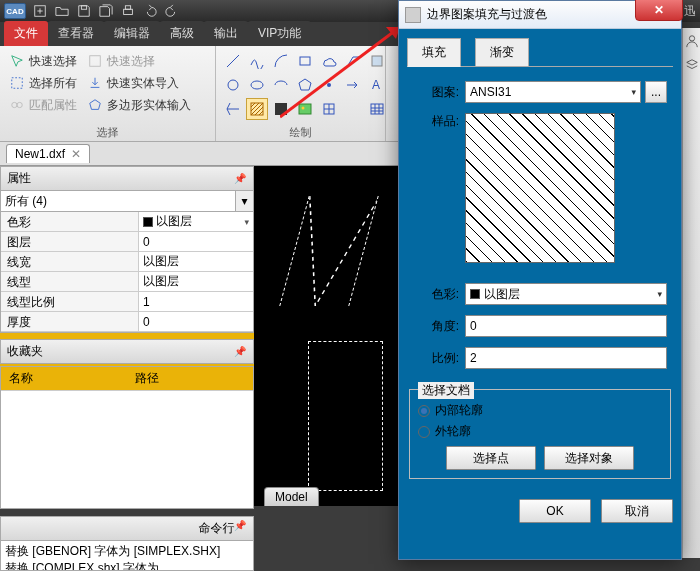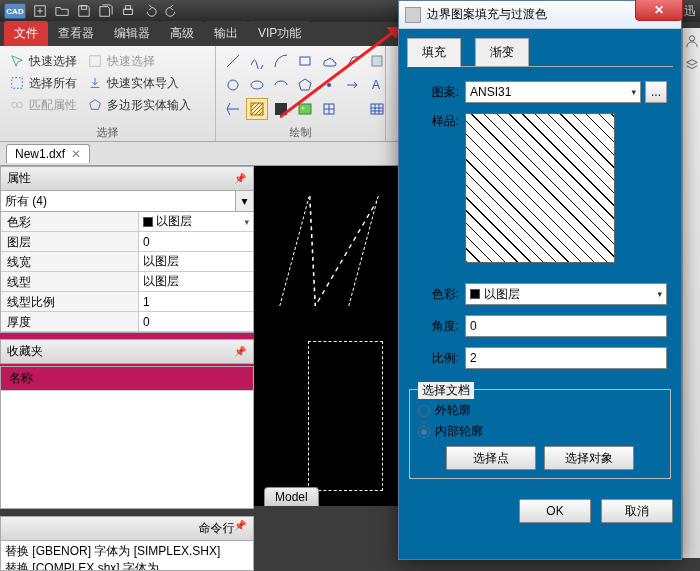--- a/index.html
+++ b/index.html
@@ -20,21 +20,21 @@
 .rico{width:16px;height:16px;display:inline-flex;align-items:center;justify-content:center}
 .rico svg{width:14px;height:14px}
 .tool-grid{display:grid;grid-template-columns:repeat(7,22px);grid-template-rows:repeat(3,22px);gap:2px}
 .tcell{width:22px;height:22px;display:flex;align-items:center;justify-content:center;border:1px solid transparent}
 .tcell svg{width:16px;height:16px}
 .tcell.sel{border:1px solid #c9a23a;background:#ffe9a8}
 .filetab-bar{height:24px;background:#e0e0e0;border-bottom:1px solid #999;display:flex;align-items:center;padding-left:6px}
 .filetab{background:#fff;border:1px solid #999;border-bottom:none;padding:2px 8px;display:flex;align-items:center;gap:6px;border-top-left-radius:3px;border-top-right-radius:3px}
 .filetab .x{color:#888}
 .main{display:flex;height:340px}
-.left{width:254px;display:flex;flex-direction:column;background:#be185d}
+.left{width:254px;display:flex;flex-direction:column;background:#eab308}
 .panel-header{background:linear-gradient(#f0f0f0,#d8d8d8);padding:3px 6px;border:1px solid #aaa;display:flex;justify-content:space-between;align-items:center}
 .pin{font-size:10px;color:#555}
 .prop-sel{display:flex;border:1px solid #aaa;border-top:none}
 .prop-sel input{flex:1;border:none;padding:3px 4px;background:#fff}
 .prop-sel .dd{width:18px;background:#eee;border-left:1px solid #aaa;display:flex;align-items:center;justify-content:center}
 .prop-table{border:1px solid #aaa;border-top:none}
 .prow{display:flex;border-bottom:1px solid #ccc;height:20px}
 .pcell-l{width:138px;padding:2px 6px;background:#f5f5f5;border-right:1px solid #ccc}
 .pcell-r{flex:1;padding:2px 4px;background:#fff;display:flex;align-items:center;gap:3px}
 .pcell-r.dd::after{content:"▾";margin-left:auto;color:#555;font-size:9px}
@@ -351,20 +351,21 @@
           <div class="pcell-r">0</div>
         </div>
     </div>
     <div class="panel-header" style="margin-top:6px">
         <span>收藏夹</span>
         <span class="pin">📌</span>
       </div>
     <div class="fav-panel">
       <div class="fav-cols">
           <div>名称</div>
+          <div>路径</div>
         </div>
       <div class="fav-body"></div>
     </div>
   </div>
   <div class="canvas">
     <svg class="dash-v">
         <path d="M0 0L35 110L70 0" stroke="#fff" stroke-dasharray="4 4" fill="none" stroke-width="1.5"></path>
       </svg>
     <div class="dash-rect"></div>
     <div class="model-tab">Model</div>
@@ -435,26 +436,26 @@
         <input class="finput" value="0" style="">
         </div>
       <div class="frow">
           <div class="flabel">比例:</div>
         <input class="finput" value="2" style="">
         </div>
     </div>
     <div class="group-box">
       <div class="group-title">选择文档</div>
       <div class="radio-row">
+          <span class="radio checked"></span>
+          <span>内部轮廓</span>
+        </div>
+      <div class="radio-row">
           <span class="radio"></span>
           <span>外轮廓</span>
-        </div>
-      <div class="radio-row">
-          <span class="radio checked"></span>
-          <span>内部轮廓</span>
         </div>
       <div class="btn-row">
         <div class="btn">选择点</div>
         <div class="btn">选择对象</div>
       </div>
     </div>
   </div>
   <div class="dlg-foot">
     <div class="btn" style="min-width:72px">OK</div>
     <div class="btn" style="min-width:72px">取消</div>

